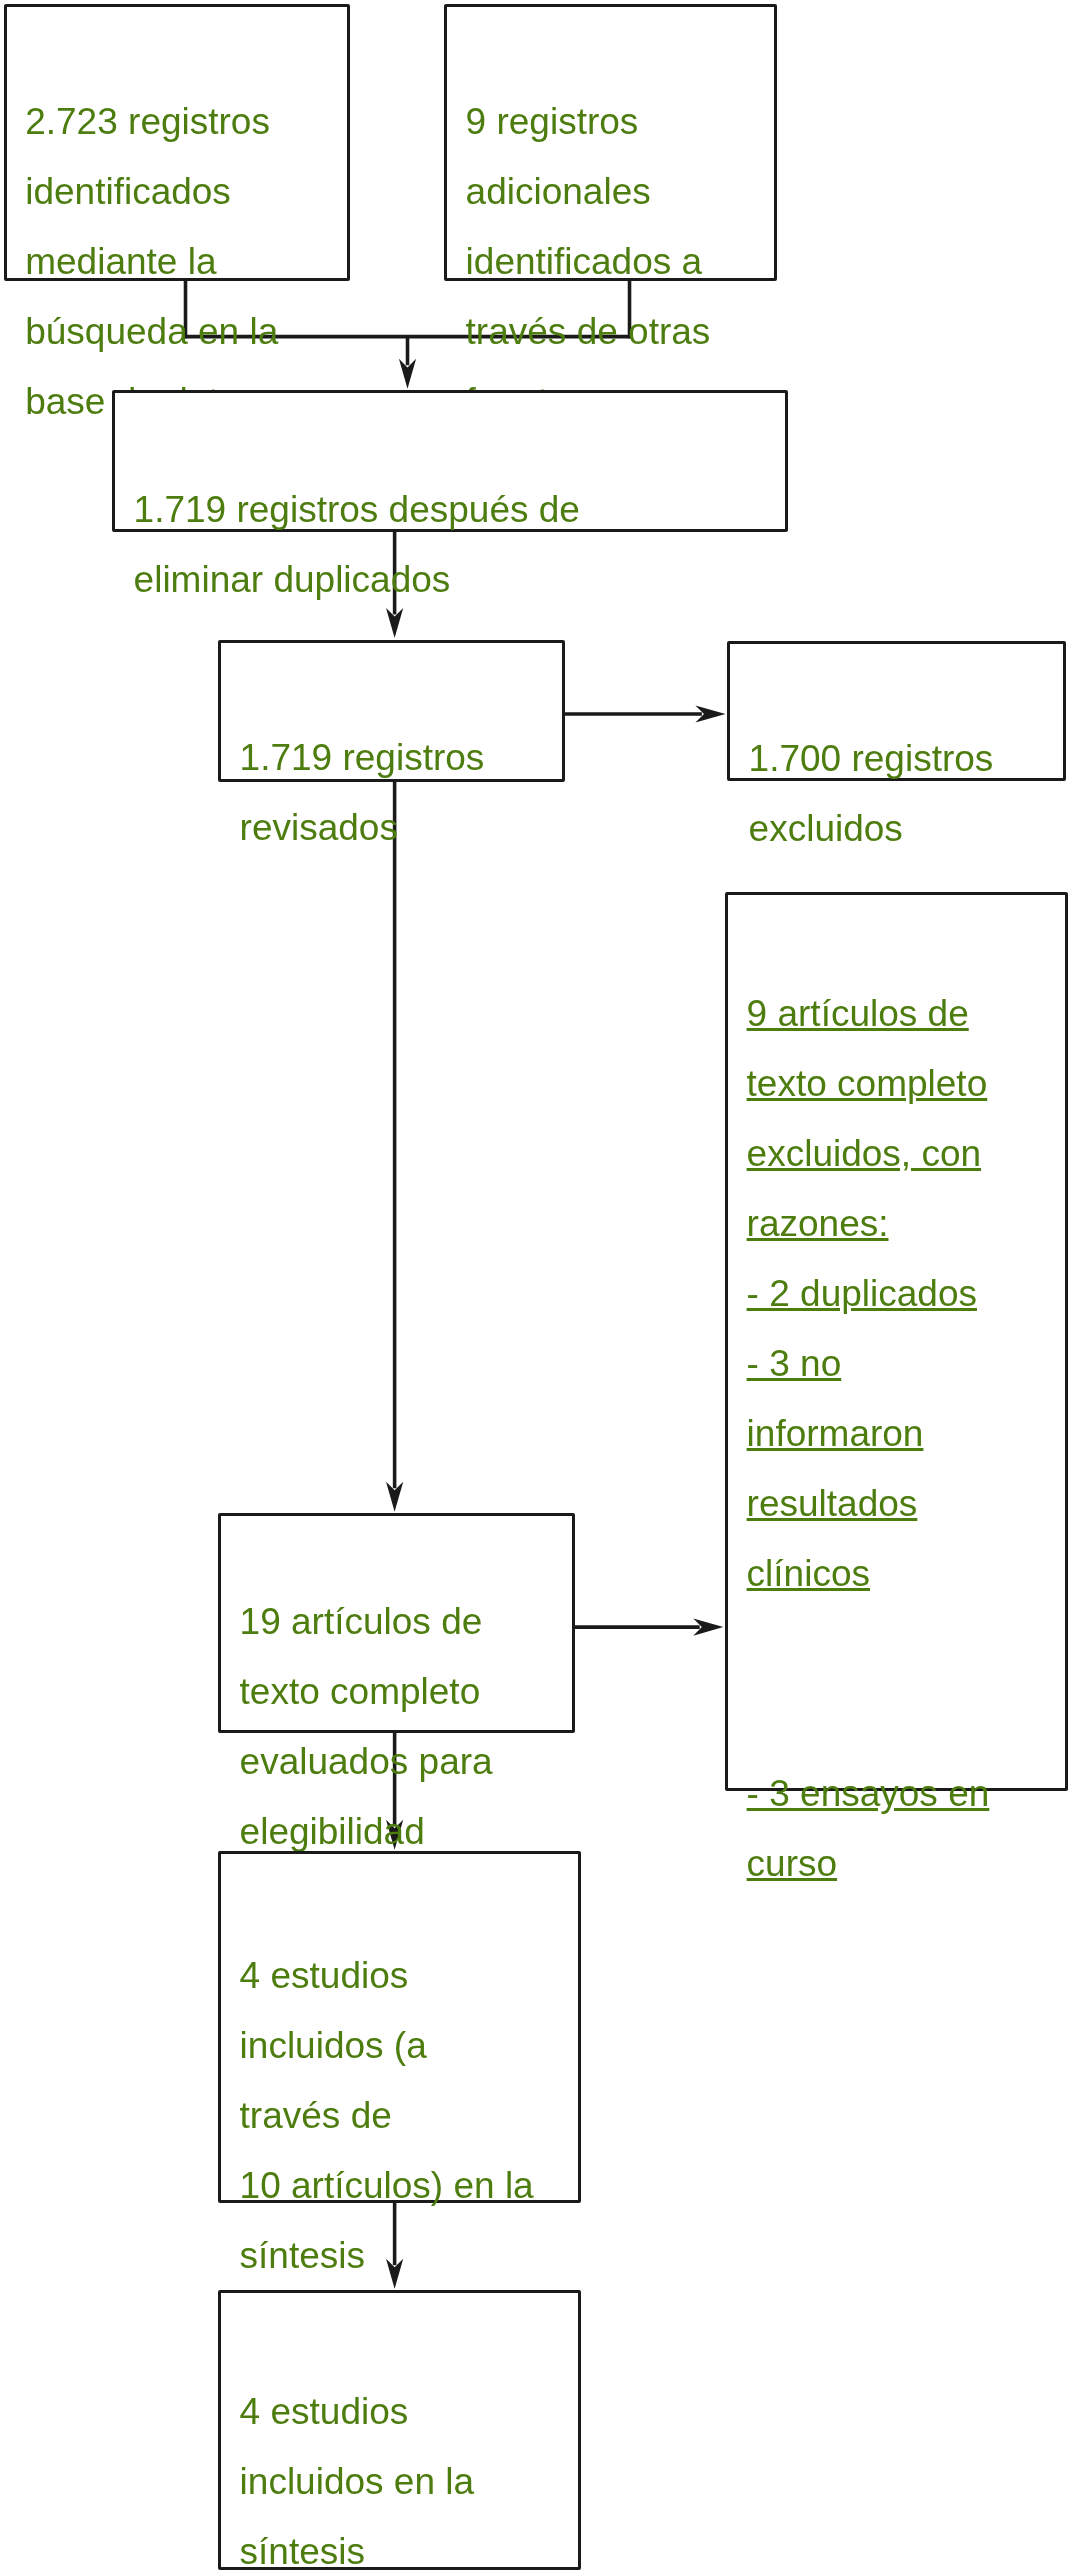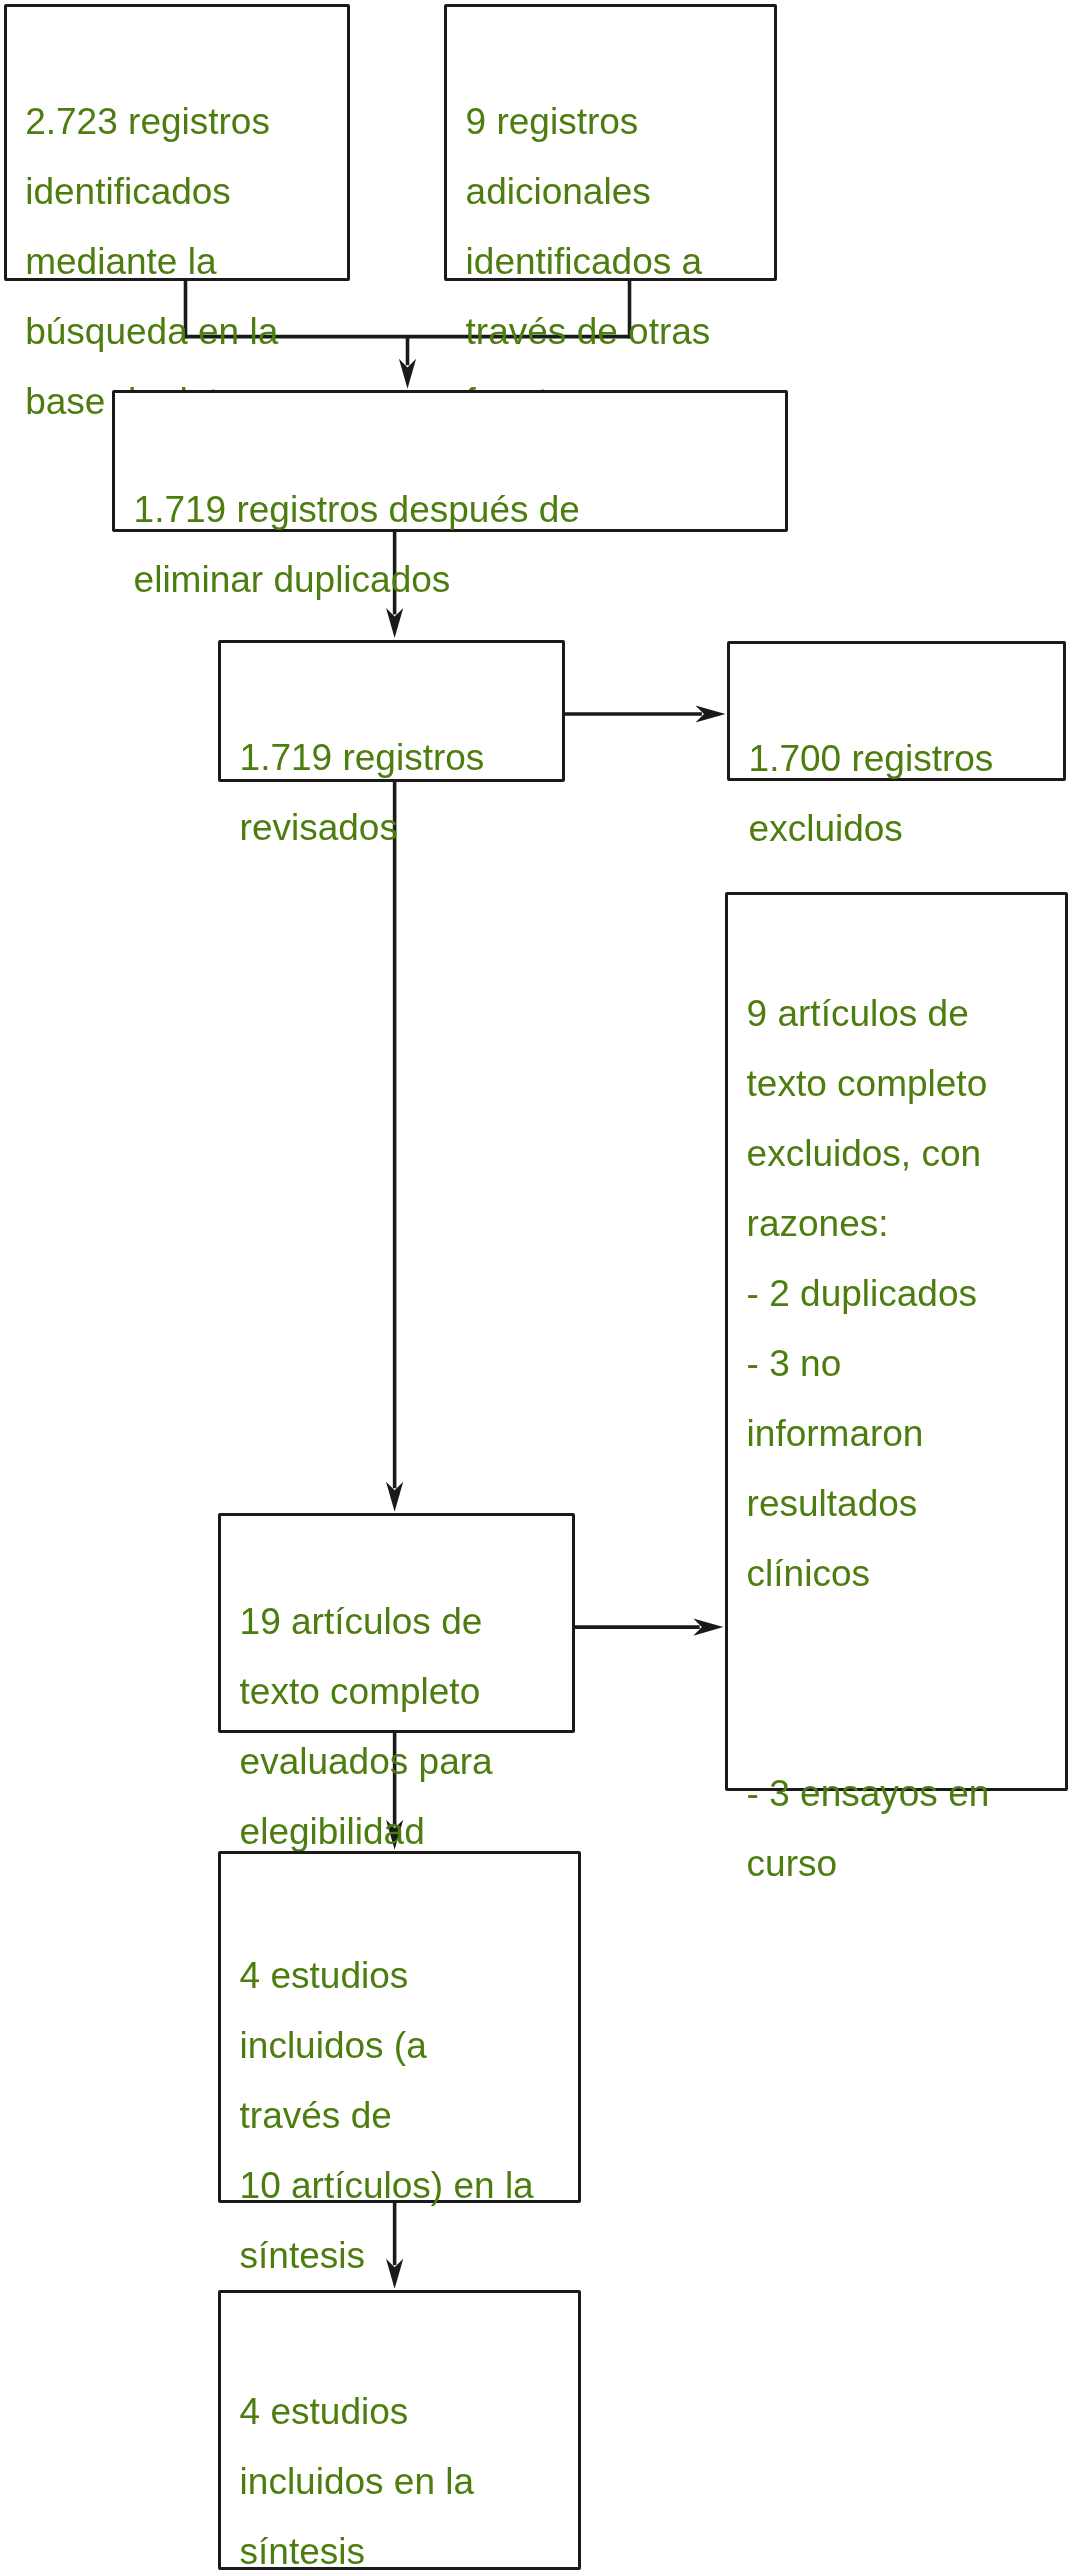--- a/index.html
+++ b/index.html
@@ -40,21 +40,21 @@
     white-space: pre-line;
     padding: 10px 13px 5.7px 18.6px;
     color: #4d7c0f;
   }
   
   .b-identified-db      { left: 3.6px;    top: 3.6px;    width: 346px; height: 277px; }
   .b-identified-other   { left: 444px;  top: 3.6px;    width: 333px; height: 277px; }
   .b-deduplicated       { left: 112px;  top: 390px;  width: 676px; height: 142px; padding-top: 11.5px; }
   .b-screened           { left: 218px;  top: 640px;  width: 347px; height: 142px; }
   .b-records-excluded   { left: 727px; top: 641px;  width: 339px; height: 140px; }
-  .b-fulltext-excluded  { left: 725px; top: 892px; width: 343px; height: 899px; padding-top: 14.3px; }
+  .b-fulltext-excluded  { left: 725px; top: 892px; width: 343px; height: 899px; padding-top: 14.3px; text-decoration: underline; }
   .b-fulltext-assessed  { left: 218px;  top: 1513px; width: 357px; height: 220px; padding-top: 1px; }
   .b-qualitative        { left: 218px;  top: 1851px; width: 363px; height: 352px; padding-top: 17px; }
   .b-quantitative       { left: 218px;  top: 2290px; width: 363px; height: 280px; padding-top: 14.3px; }
   .para2 { margin-top: 80px; }
   .para3 { margin-top: 39px; }
 </style>
 </head>
 <body>
 
 <div class="canvas">

